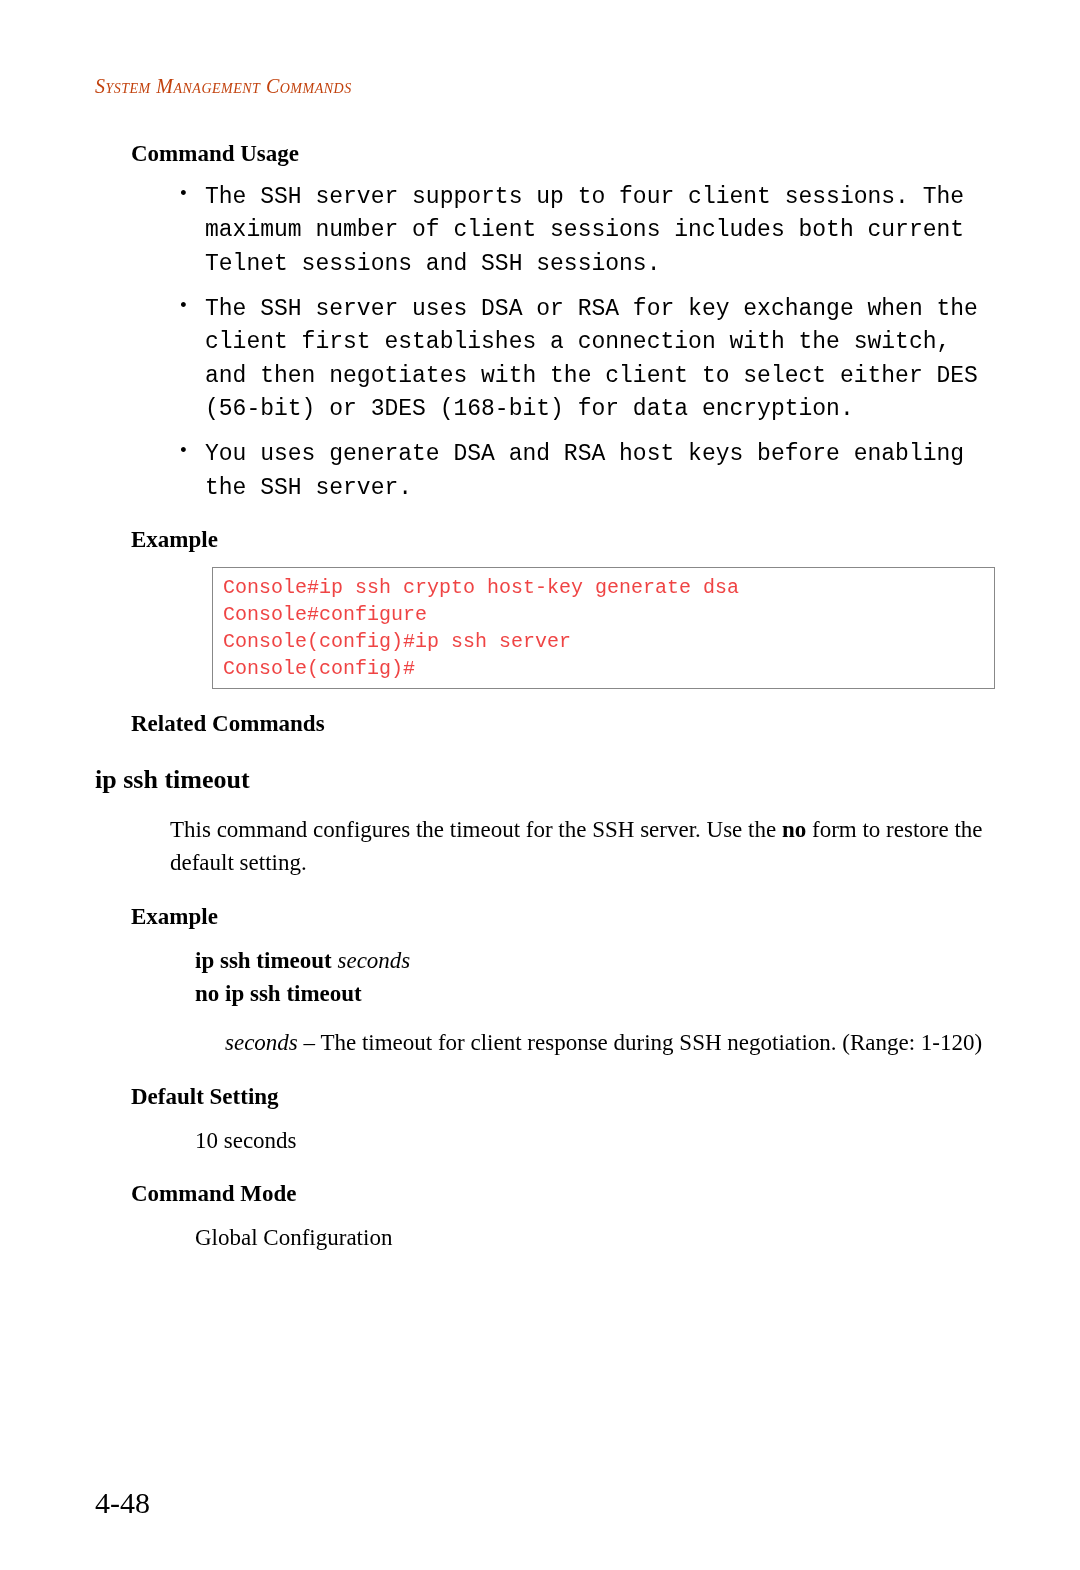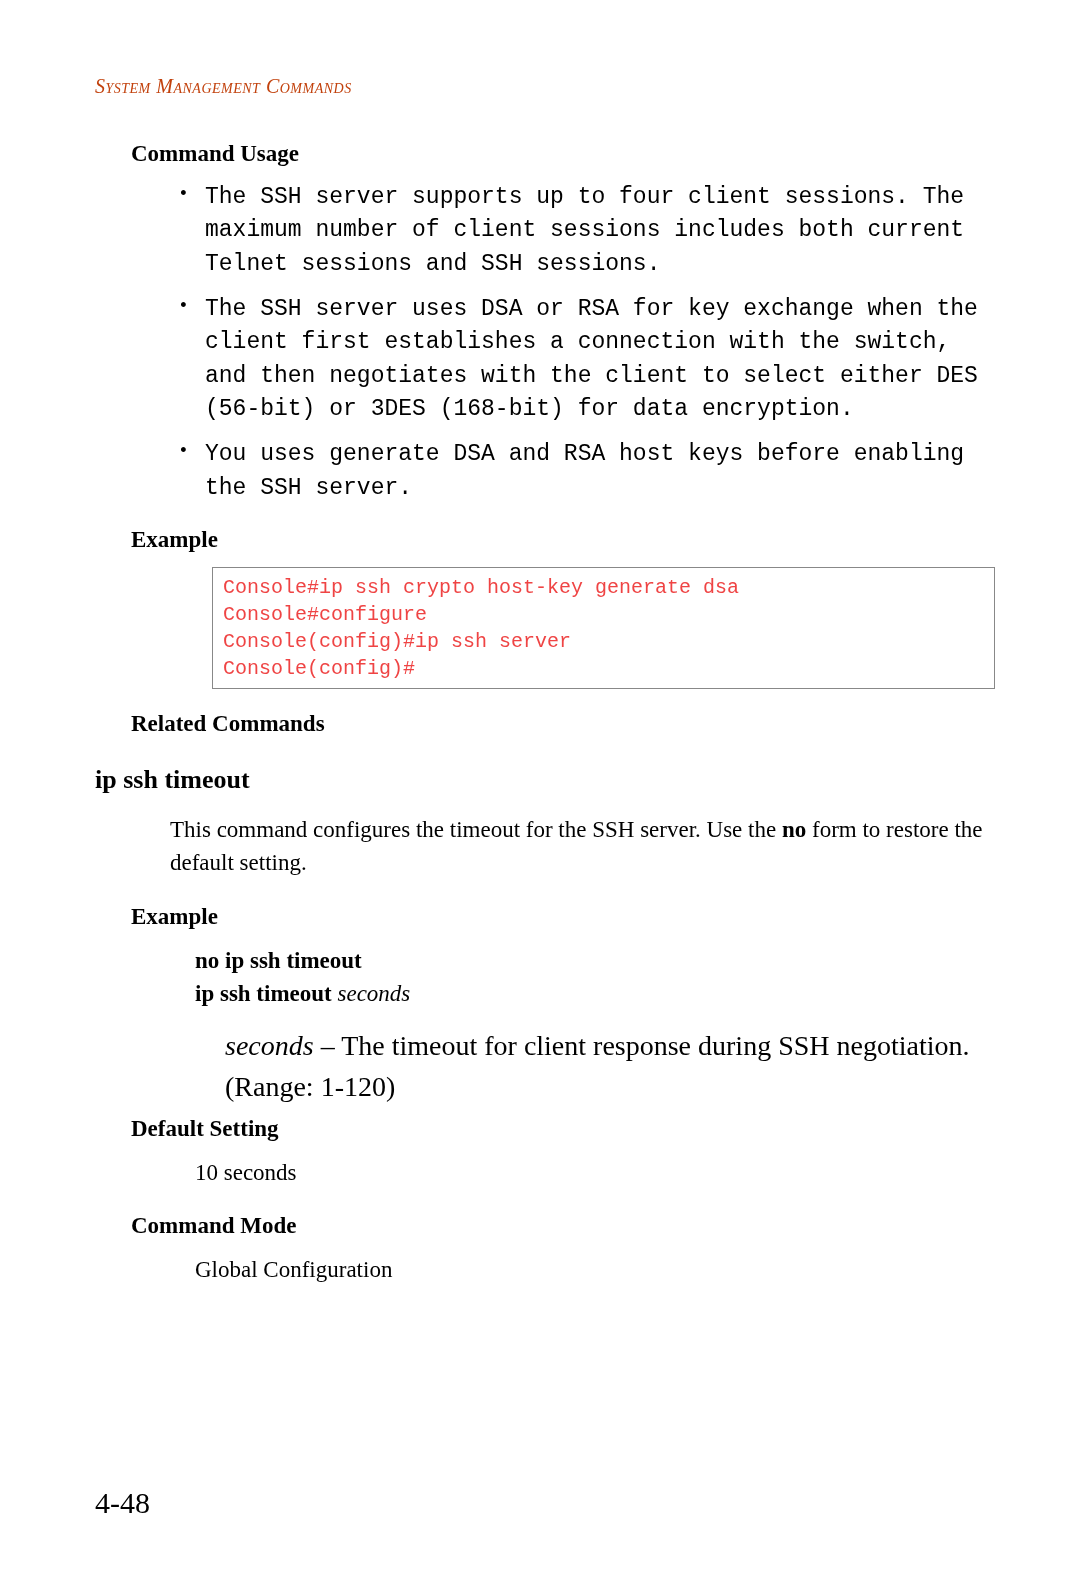--- a/index.html
+++ b/index.html
@@ -86,23 +86,23 @@
       margin-bottom: 16px;
     }
     .syntax-lines .bold {
       font-weight: bold;
     }
     .syntax-lines .italic {
       font-style: italic;
     }
     .param-desc {
       margin-left: 130px;
-      font-size: 28px;
+      font-size: 23px;
       line-height: 1.45;
-      margin-bottom: 8px;
+      margin-bottom: 24px;
     }
     .param-desc .italic {
       font-style: italic;
     }
     .page-number {
       position: absolute;
       bottom: 50px;
       left: 95px;
       font-size: 30px;
       font-family: Georgia, serif;
@@ -139,24 +139,24 @@
 <div class="command-heading">ip ssh timeout</div>
 
 <div class="body-block">
   <span>This command configures the timeout for the SSH server. Use the </span><span class="bold-inline">no</span><span> form to restore the default setting.</span>
 </div>
 
 <div class="section-heading">Example</div>
 
 <div class="syntax-lines">
   <div>
-    <span class="bold">no ip ssh timeout</span>
+    <span class="bold">ip ssh timeout </span><span class="italic">seconds</span>
   </div>
   <div>
-    <span class="bold">ip ssh timeout </span><span class="italic">seconds</span>
+    <span class="bold">no ip ssh timeout</span>
   </div>
 </div>
 
 <div class="param-desc">
   <span class="italic">seconds</span><span> – The timeout for client response during SSH negotiation. (Range: 1-120)</span>
 </div>
 
 <div class="section-heading">Default Setting</div>
 
 <div class="indented">10 seconds</div>

